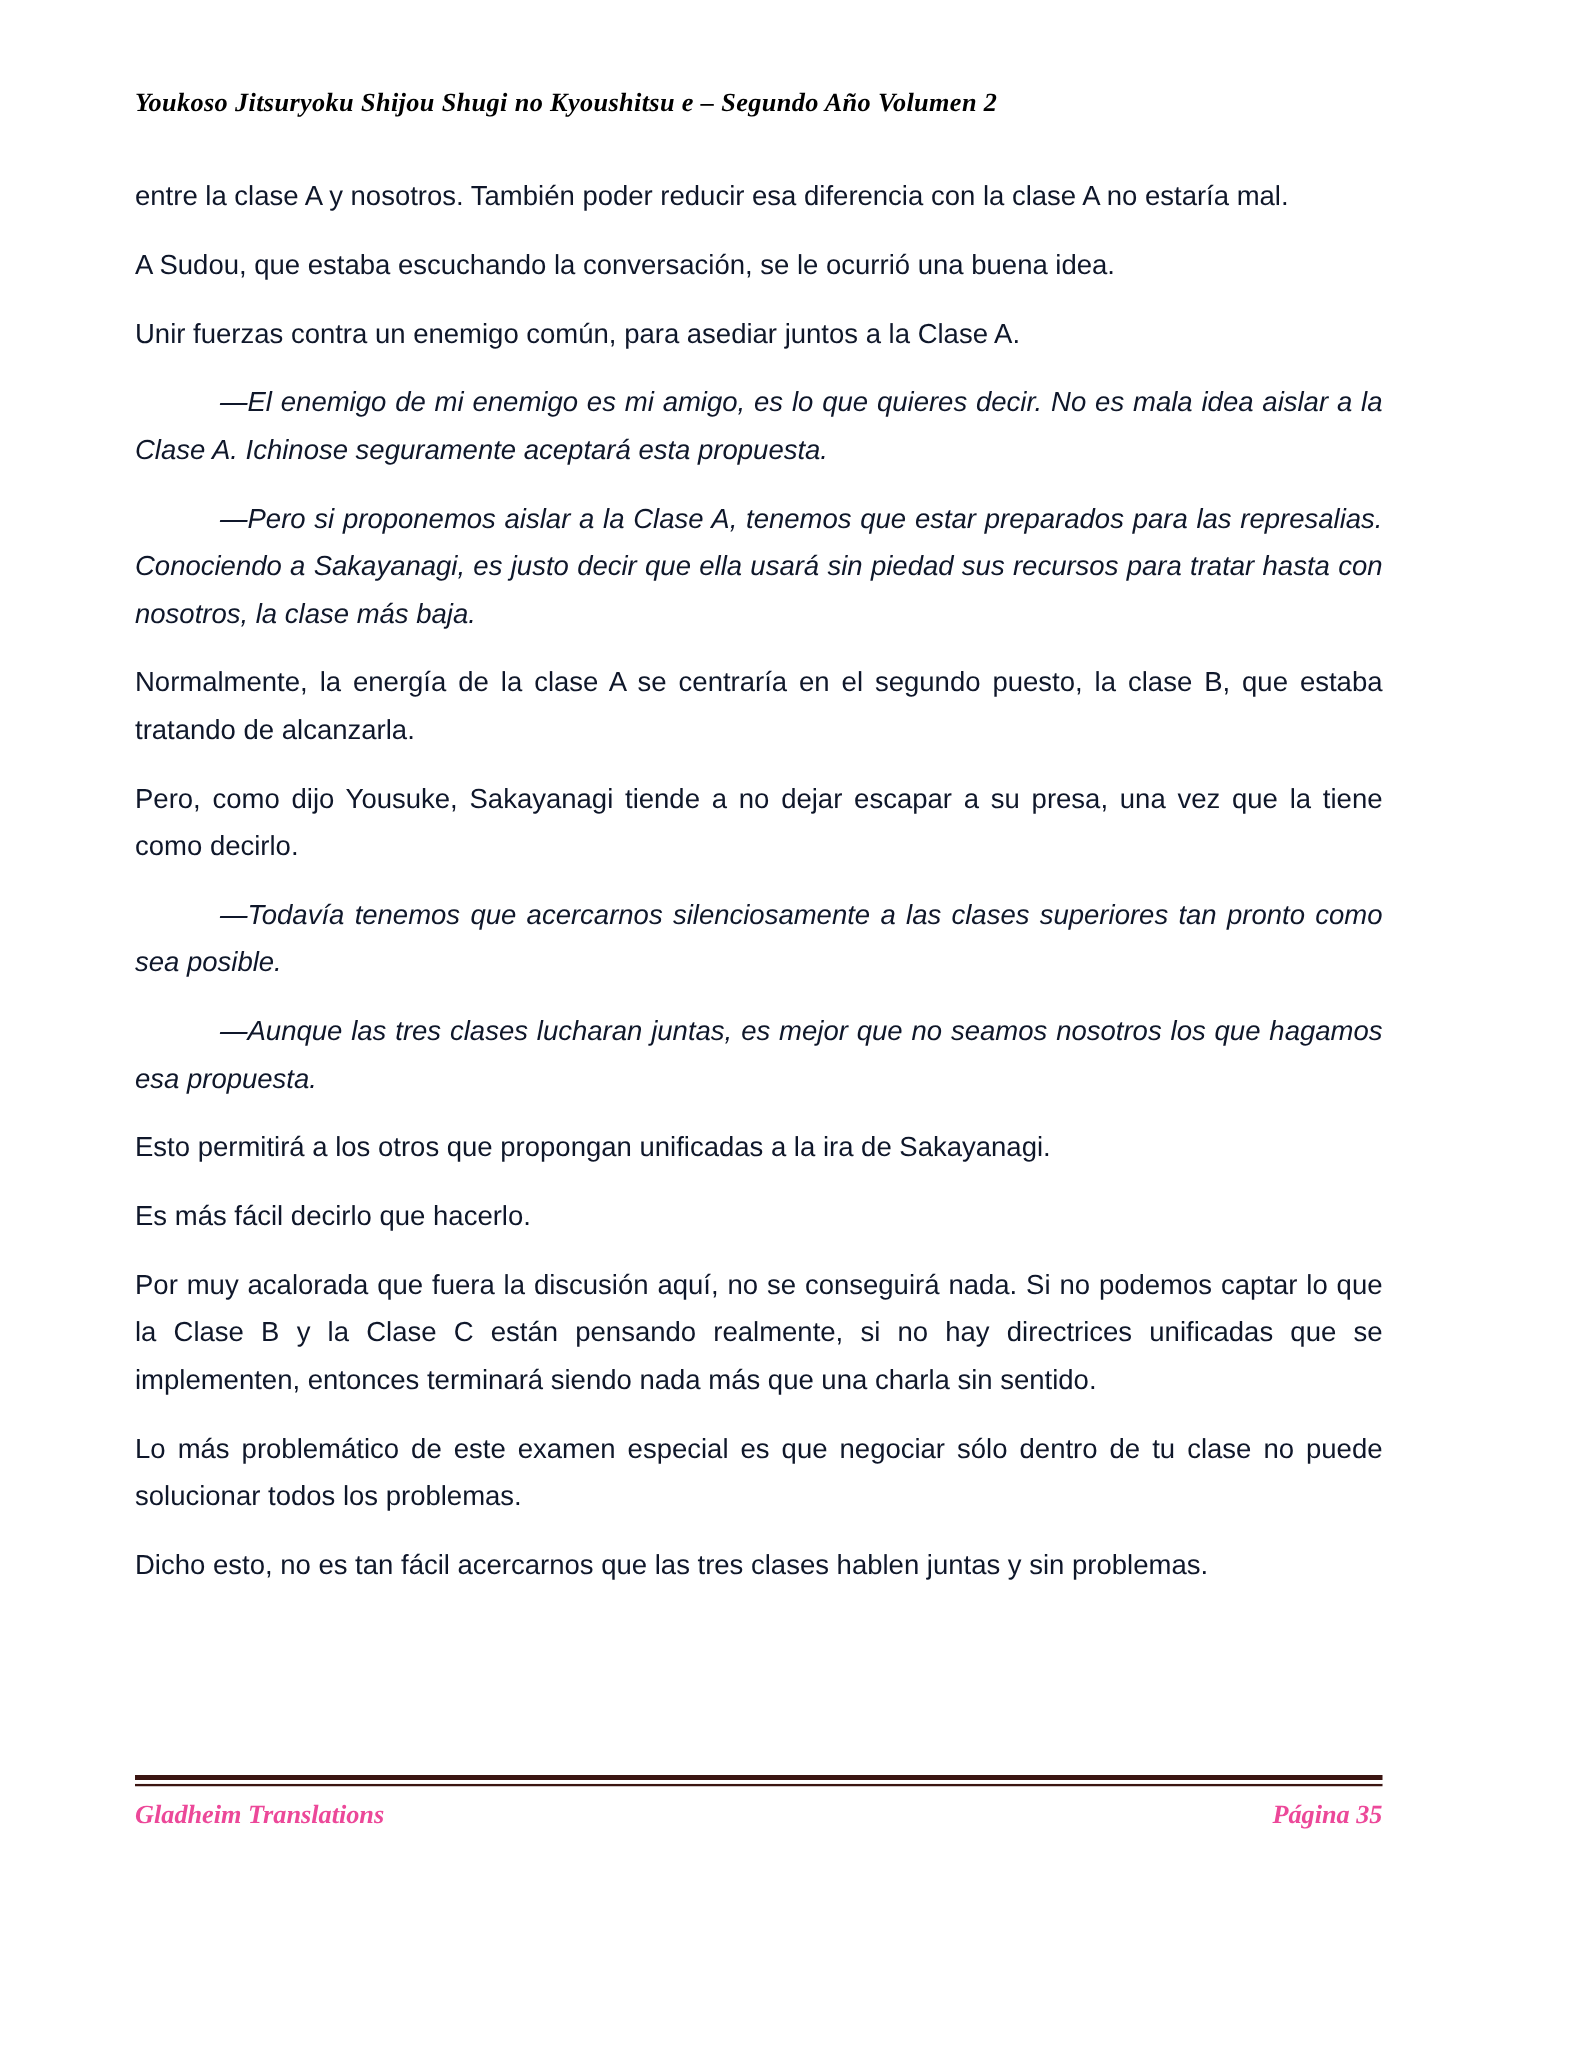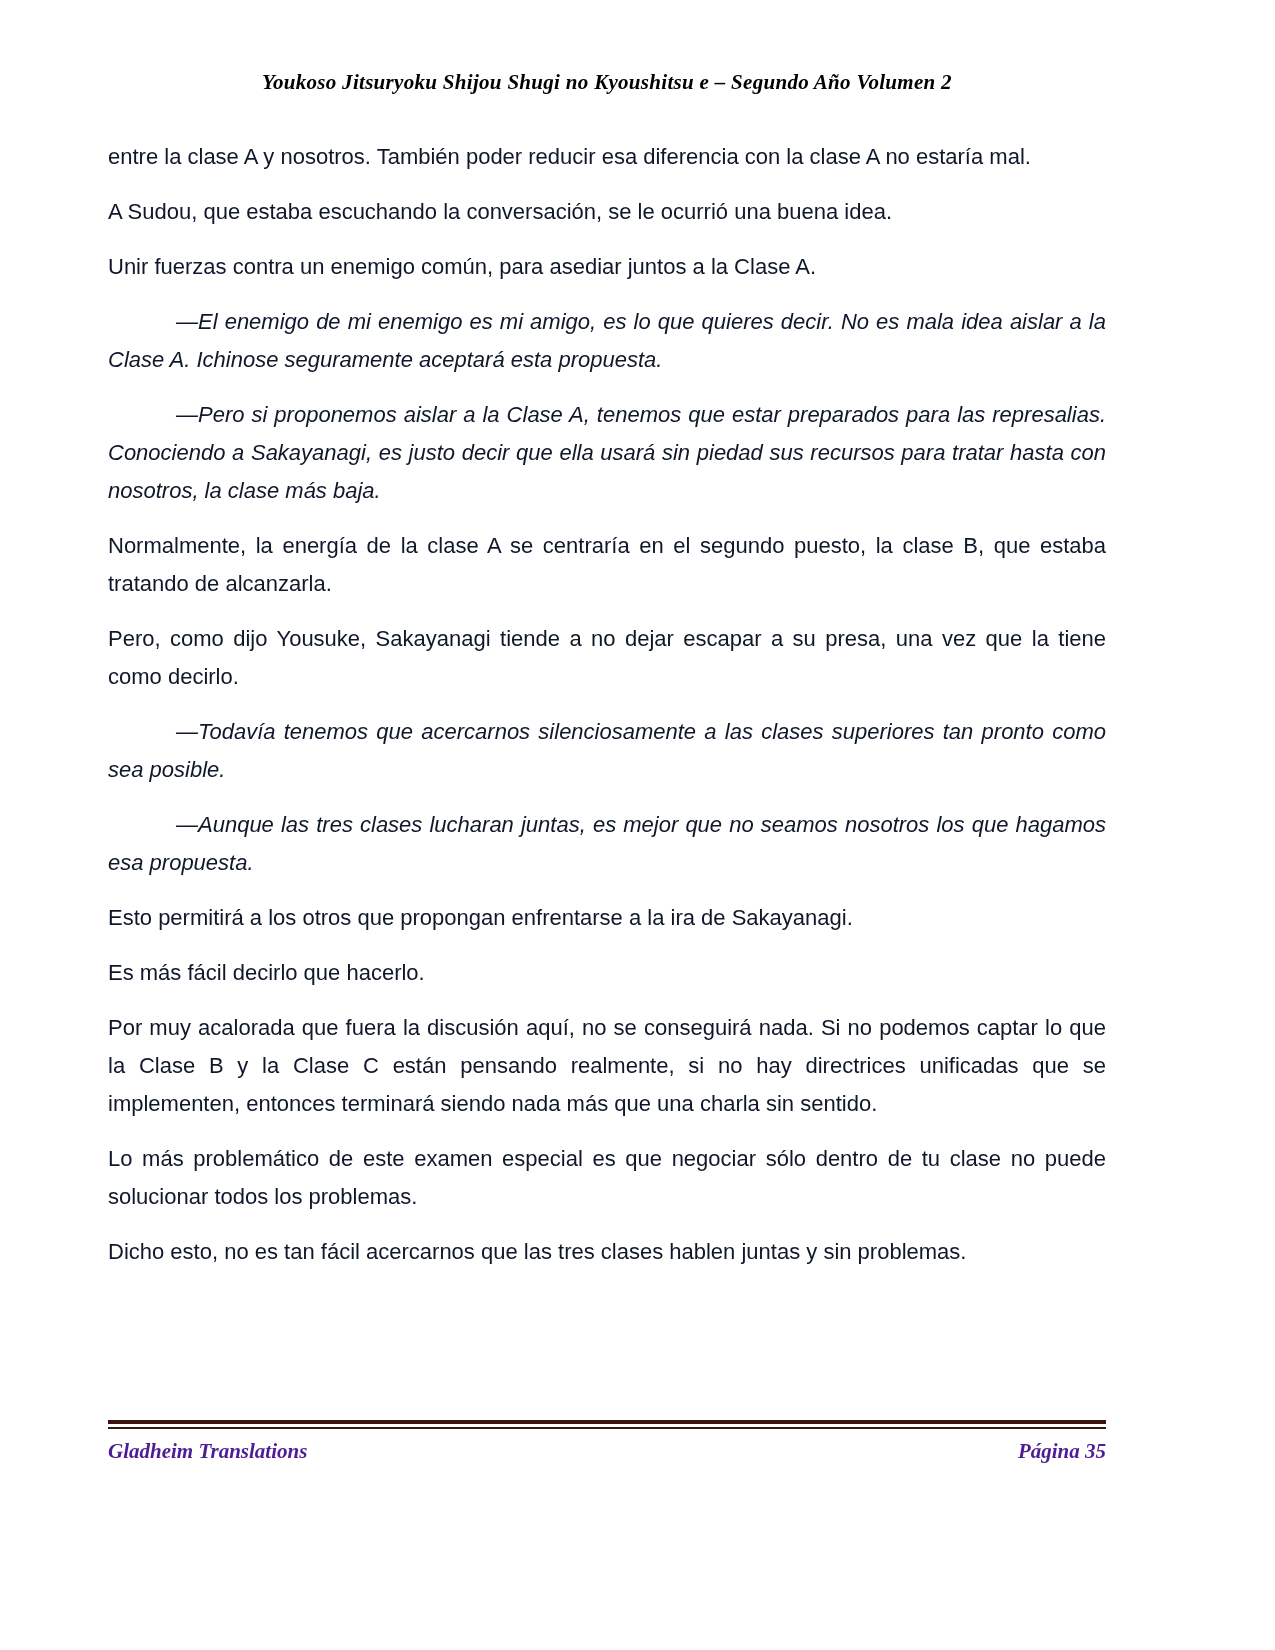--- a/index.html
+++ b/index.html
@@ -14,21 +14,20 @@
     background: #ffffff;
     overflow: hidden;
     font-family: "Liberation Sans", sans-serif;
     color: #000000;
   }
   .header {
     position: absolute;
     left: 108px;
     top: 70px;
     width: 998px;
-    text-align: center;
   }
   .header-title {
     font-family: "Liberation Serif", serif;
     font-weight: bold;
     font-style: italic;
     font-size: 21px;
     letter-spacing: 0.3px;
     color: #000000;
   }
   .body-text {
@@ -70,21 +69,21 @@
     margin-top: 10px;
     display: flex;
     justify-content: space-between;
     align-items: baseline;
   }
   .footer-text {
     font-family: "Liberation Serif", serif;
     font-weight: bold;
     font-style: italic;
     font-size: 21px;
-    color: #4c1d95;
+    color: #ec4899;
   }
 </style>
 </head>
 <body>
 
 <div class="page">
 
   <div class="header">
     <div class="header-title">Youkoso Jitsuryoku Shijou Shugi no Kyoushitsu e – Segundo Año Volumen 2</div>
   </div>
@@ -92,21 +91,21 @@
   <div class="body-text">
       <p class="para">entre la clase A y nosotros. También poder reducir esa diferencia con la clase A no estaría mal.</p>
       <p class="para">A Sudou, que estaba escuchando la conversación, se le ocurrió una buena idea.</p>
       <p class="para">Unir fuerzas contra un enemigo común, para asediar juntos a la Clase A.</p>
       <p class="para indent">—El enemigo de mi enemigo es mi amigo, es lo que quieres decir. No es mala idea aislar a la Clase A. Ichinose seguramente aceptará esta propuesta.</p>
       <p class="para indent">—Pero si proponemos aislar a la Clase A, tenemos que estar preparados para las represalias. Conociendo a Sakayanagi, es justo decir que ella usará sin piedad sus recursos para tratar hasta con nosotros, la clase más baja.</p>
       <p class="para">Normalmente, la energía de la clase A se centraría en el segundo puesto, la clase B, que estaba tratando de alcanzarla.</p>
       <p class="para">Pero, como dijo Yousuke, Sakayanagi tiende a no dejar escapar a su presa, una vez que la tiene como decirlo.</p>
       <p class="para indent">—Todavía tenemos que acercarnos silenciosamente a las clases superiores tan pronto como sea posible.</p>
       <p class="para indent">—Aunque las tres clases lucharan juntas, es mejor que no seamos nosotros los que hagamos esa propuesta.</p>
-      <p class="para">Esto permitirá a los otros que propongan enfrentarse a la ira de Sakayanagi.</p>
+      <p class="para">Esto permitirá a los otros que propongan unificadas a la ira de Sakayanagi.</p>
       <p class="para">Es más fácil decirlo que hacerlo.</p>
       <p class="para">Por muy acalorada que fuera la discusión aquí, no se conseguirá nada. Si no podemos captar lo que la Clase B y la Clase C están pensando realmente, si no hay directrices unificadas que se implementen, entonces terminará siendo nada más que una charla sin sentido.</p>
       <p class="para">Lo más problemático de este examen especial es que negociar sólo dentro de tu clase no puede solucionar todos los problemas.</p>
       <p class="para">Dicho esto, no es tan fácil acercarnos que las tres clases hablen juntas y sin problemas.</p>
     </div>
 
   <div class="footer">
     <div class="footer-rule">
       <div class="footer-rule-inner"></div>
     </div>

